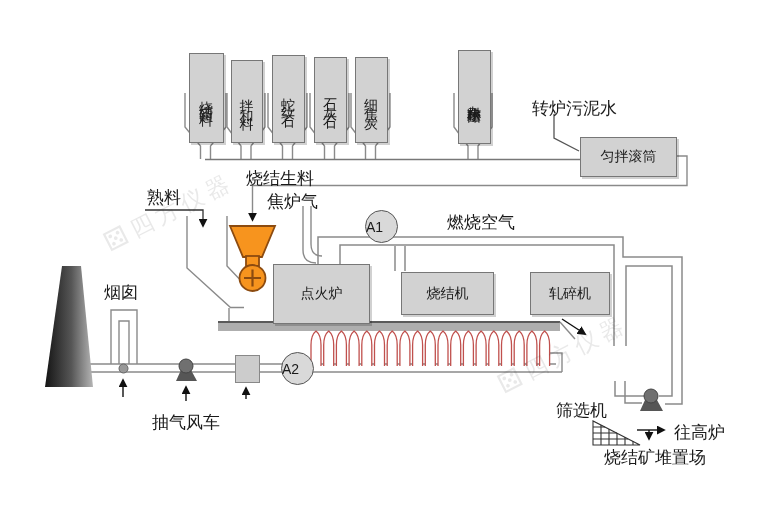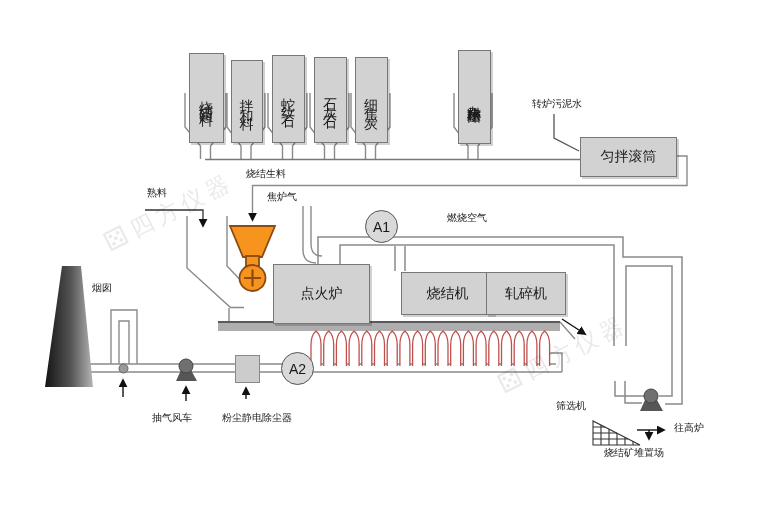--- a/index.html
+++ b/index.html
@@ -6,23 +6,23 @@
   .stage{position:relative;width:780px;height:506px;background:#fff;overflow:hidden;
          font-family:"Liberation Sans","DejaVu Sans",sans-serif;color:#1a1a1a;}
   .stage svg{position:absolute;left:0;top:0;}
   .box{position:absolute;background:#d2d2d2;border:1px solid #777;
        box-shadow:2px 2px 0 rgba(0,0,0,0.18);display:flex;align-items:center;justify-content:center;
        font-size:14px;}
   .vtext{writing-mode:vertical-rl;text-orientation:upright;letter-spacing:2px;font-size:14px;}
   .sp3{letter-spacing:9px;}
   .sp4{letter-spacing:4px;}
   .sp5{letter-spacing:1px;}
-  .lbl{position:absolute;font-size:10px;white-space:nowrap;}
+  .lbl{position:absolute;font-size:17px;white-space:nowrap;}
   .circ{position:absolute;width:31px;height:31px;border-radius:50%;background:#d9d9d9;
-        border:1.4px solid #555;display:flex;align-items:center;justify-content:center;
+        border:1.4px solid #555;display:flex;align-items:center;justify-content:flex-start;
         font-size:14px;}
   .espbox{position:absolute;left:235px;top:355px;width:23px;height:26px;background:#ccc;border:1px solid #888;}
   .wm{position:absolute;display:flex;align-items:center;gap:6px;color:rgba(40,40,40,0.10);
       font-size:23px;letter-spacing:5px;transform:rotate(-27deg);pointer-events:none;white-space:nowrap;}
   .wm .die{font-size:27px;letter-spacing:0;}
 </style>
 </head>
 <body>
 
 <div class="stage">
@@ -143,40 +143,39 @@
 
   <div class="box" style="left:580px;top:137px;width:95px;height:38px">
       <span>匀拌滚筒</span>
     </div>
   <div class="box" style="left:273px;top:264px;width:95px;height:58px">
       <span>点火炉</span>
     </div>
   <div class="box" style="left:401px;top:272px;width:91px;height:41px">
       <span>烧结机</span>
     </div>
-  <div class="box" style="left:486px;top:272px;width:78px;height:41px">
+  <div class="box" style="left:530px;top:272px;width:78px;height:41px">
       <span>轧碎机</span>
     </div>
   <div class="espbox"></div>
 
   <div class="circ" style="left:365px;top:210px">
       <span>A1</span>
     </div>
   <div class="circ" style="left:281px;top:352px">
       <span>A2</span>
     </div>
 
   <div class="lbl" style="left:532px;top:97px">转炉污泥水</div>
   <div class="lbl" style="left:246px;top:167px">烧结生料</div>
   <div class="lbl" style="left:147px;top:186px">熟料</div>
   <div class="lbl" style="left:267px;top:190px">焦炉气</div>
   <div class="lbl" style="left:447px;top:211px">燃烧空气</div>
-  <div class="lbl" style="left:92px;top:281px">烟囱</div>
+  <div class="lbl" style="left:104px;top:281px">烟囱</div>
   <div class="lbl" style="left:152px;top:411px">抽气风车</div>
-  <div class="lbl" style="left:222px;top:411px">粉尘静电除尘器</div>
   <div class="lbl" style="left:556px;top:399px">筛选机</div>
   <div class="lbl" style="left:674px;top:421px">往高炉</div>
   <div class="lbl" style="left:604px;top:446px">烧结矿堆置场</div>
 
   <div class="wm" style="left:98px;top:196px">
     <span class="die">⚄</span>
     <span>四方仪器</span>
   </div>
   <div class="wm" style="left:492px;top:338px">
     <span class="die">⚄</span>

